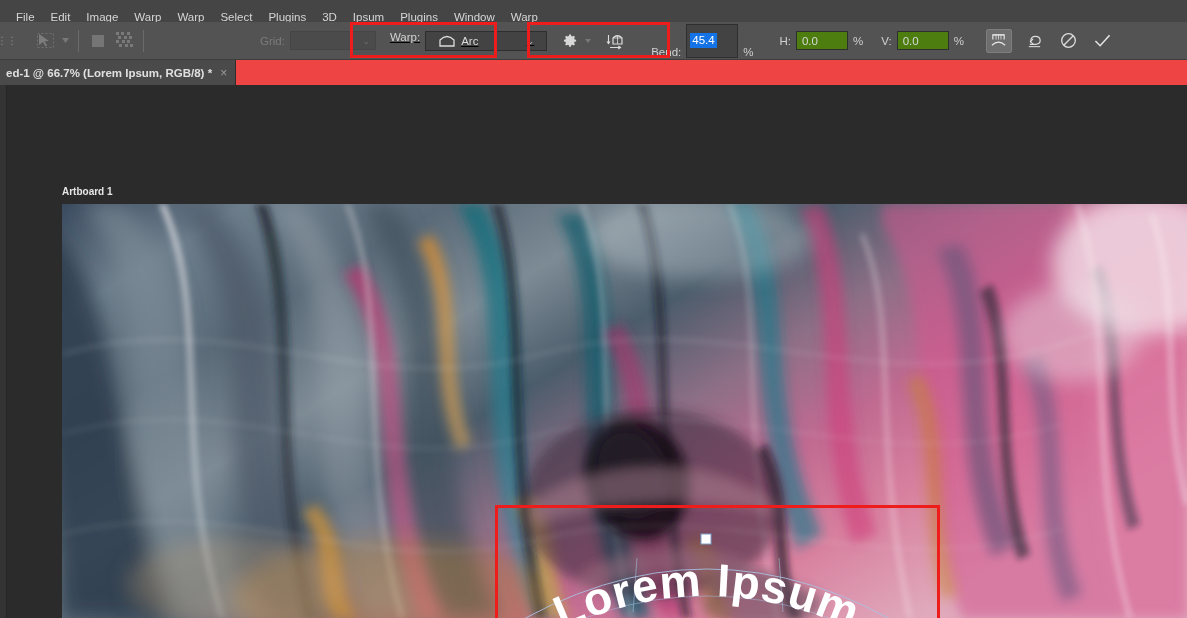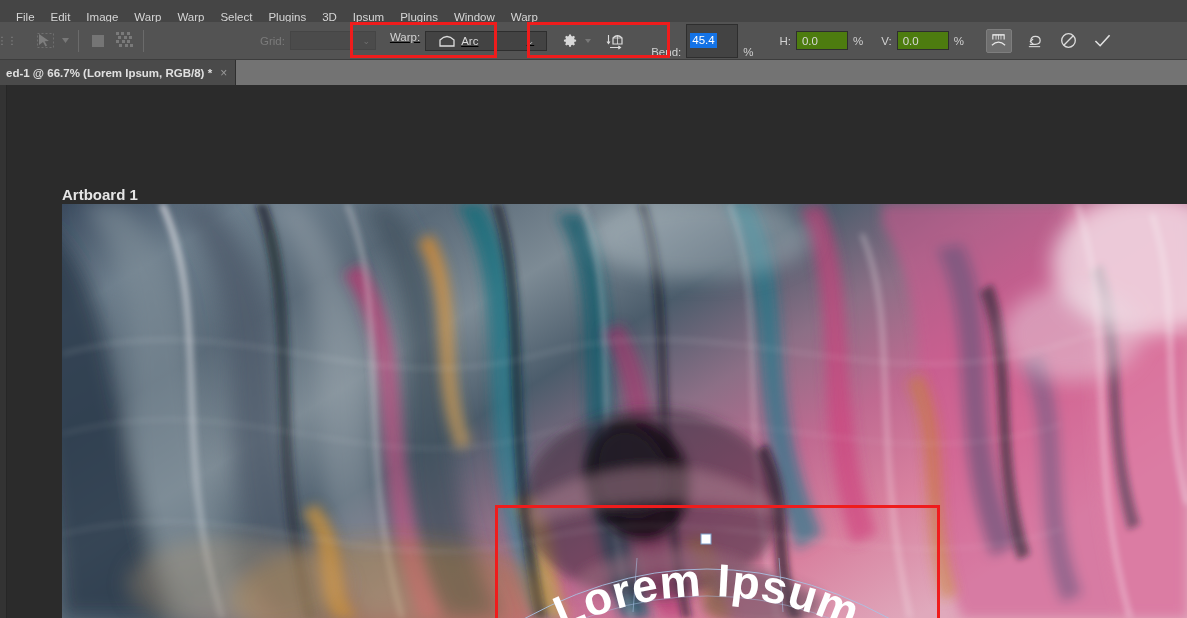--- a/index.html
+++ b/index.html
@@ -73,21 +73,21 @@
     padding: 16px 3px;
   }
   .bend-sel {
     background: #1473e6; color: #ffffff; font-size: 11.5px;
     padding: 1px 2px; line-height: 13px;
   }
 
   
   #tabbar {
     position: absolute; left: 0; top: 60px; width: 1187px; height: 35px;
-    background: #737373;
+    background: #ef4444;
   }
   #doc-tab {
     position: absolute; left: 0; top: 0; height: 25px;
     background: #4a4a4a;
     display: flex; align-items: center;
     padding: 0 8px 0 6px;
     border-right: 1px solid #2e2e2e;
   }
   #doc-tab-title {
     color: #e0e0e0; font-size: 11.5px; font-weight: bold; white-space: nowrap;
@@ -100,21 +100,21 @@
   #canvas-area {
     position: absolute; left: 0; top: 85px; width: 1187px; height: 533px;
     background: #2b2b2b; overflow: hidden;
   }
   #left-rail {
     position: absolute; left: 0; top: 0; width: 7px; height: 533px;
     background: #333333; border-right: 1px solid #262626;
   }
   #artboard-label {
     position: absolute; left: 62px; top: 101px;
-    color: #e6e6e6; font-size: 15px; font-weight: bold;
+    color: #e6e6e6; font-size: 10px; font-weight: bold;
   }
   #artboard {
     position: absolute; left: 62px; top: 119px;
     width: 1125px; height: 414px;
     overflow: hidden;
   }
   #artwork { position: absolute; inset: 0; }
 
   
   #warp-layer {

